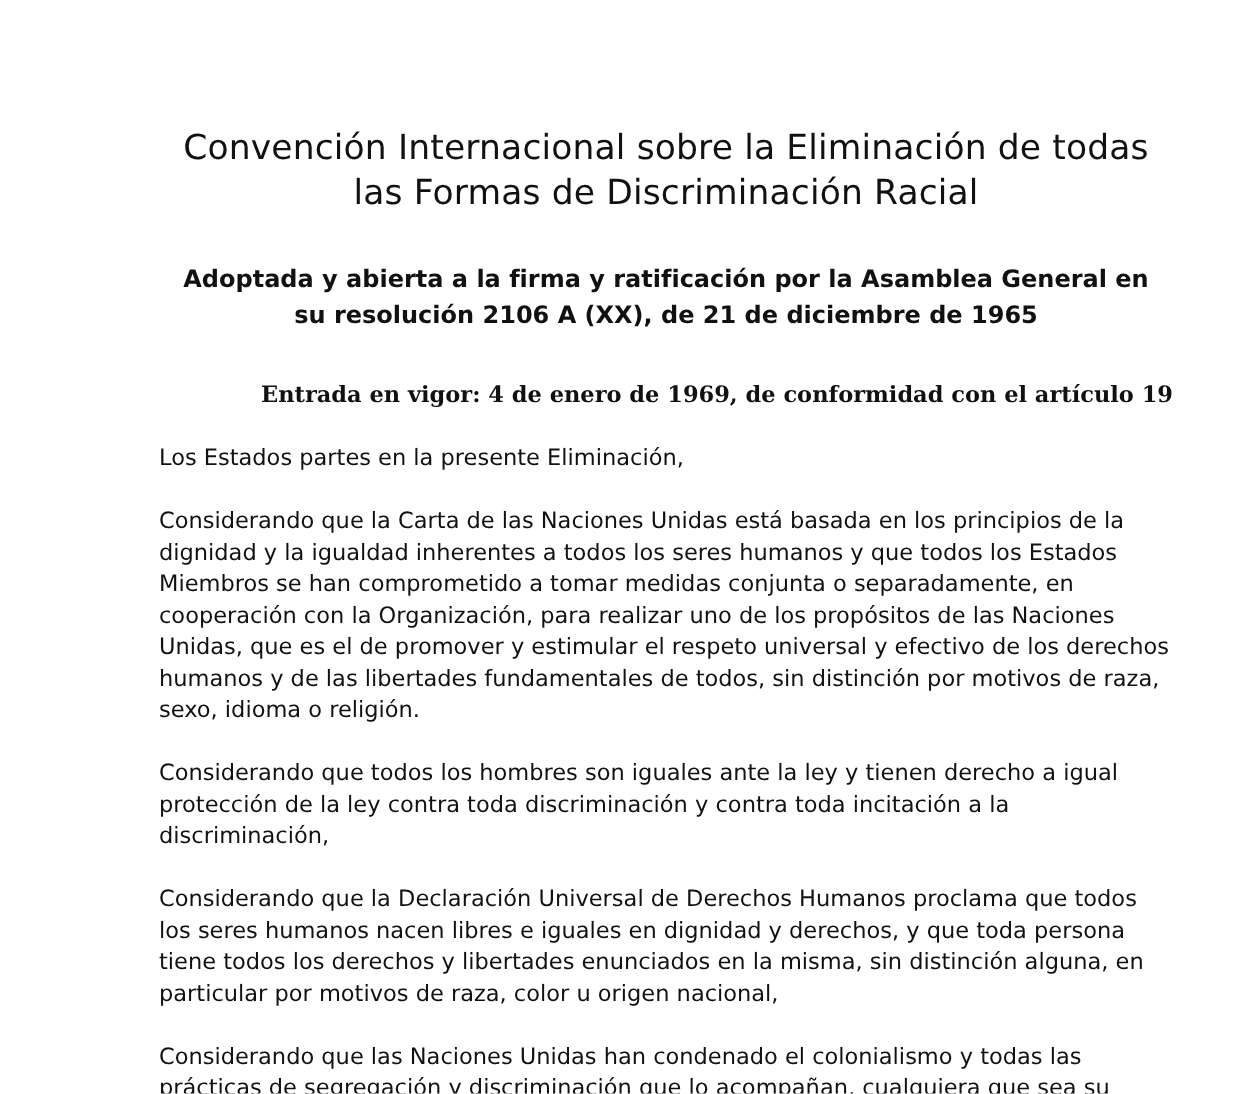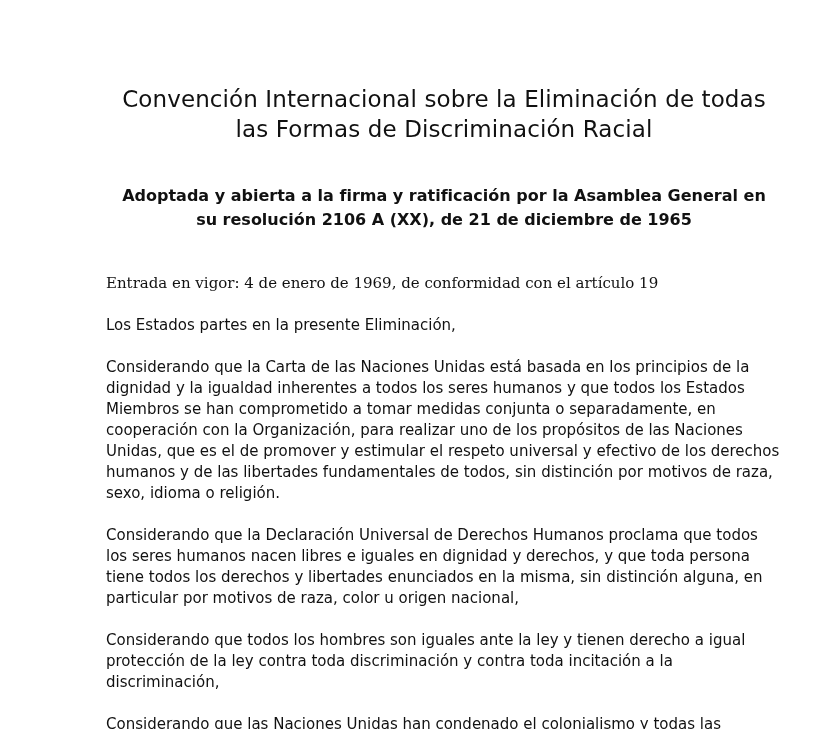--- a/index.html
+++ b/index.html
@@ -31,36 +31,36 @@
     margin: 0;
     padding-top: 84px;
     font-size: 23px;
     font-weight: normal;
     line-height: 30px;
     text-align: center;
     letter-spacing: 0.1px;
   }
 
   .doc-subtitle {
-    margin: 16px;
+    margin: 6px;
     padding-top: 24px;
     font-size: 16px;
     font-weight: bold;
     line-height: 24px;
     text-align: center;
   }
 
   .doc-entry-into-force {
     margin: 0;
     padding-top: 25px;
     font-family: "DejaVu Serif", serif;
     font-size: 15px;
-    font-weight: normal;
+    font-weight: bold;
     line-height: 21px;
-    text-align: left;
+    text-align: right;
   }
 
   
   .preamble {
     margin: 0;
     padding-top: 8px;
   }
 
   .para {
     margin: 0;
@@ -80,19 +80,19 @@
   <h1 class="doc-title">Convención Internacional sobre la Eliminación de todas las Formas de Discriminación Racial</h1>
 
   <p class="doc-subtitle">Adoptada y abierta a la firma y ratificación por la Asamblea General en su resolución 2106 A (XX), de 21 de diciembre de 1965</p>
 
   <p class="doc-entry-into-force">Entrada en vigor: 4 de enero de 1969, de conformidad con el artículo 19</p>
 
   <p class="para preamble">Los Estados partes en la presente Eliminación,</p>
 
   <p class="para">Considerando que la Carta de las Naciones Unidas está basada en los principios de la dignidad y la igualdad inherentes a todos los seres humanos y que todos los Estados Miembros se han comprometido a tomar medidas conjunta o separadamente, en cooperación con la Organización, para realizar uno de los propósitos de las Naciones Unidas, que es el de promover y estimular el respeto universal y efectivo de los derechos humanos y de las libertades fundamentales de todos, sin distinción por motivos de raza, sexo, idioma o religión.</p>
 
+  <p class="para">Considerando que todos los hombres son iguales ante la ley y tienen derecho a igual protección de la ley contra toda discriminación y contra toda incitación a la discriminación,</p>
+
   <p class="para">Considerando que la Declaración Universal de Derechos Humanos proclama que todos los seres humanos nacen libres e iguales en dignidad y derechos, y que toda persona tiene todos los derechos y libertades enunciados en la misma, sin distinción alguna, en particular por motivos de raza, color u origen nacional,</p>
-
-  <p class="para">Considerando que todos los hombres son iguales ante la ley y tienen derecho a igual protección de la ley contra toda discriminación y contra toda incitación a la discriminación,</p>
 
   <p class="para">Considerando que las Naciones Unidas han condenado el colonialismo y todas las prácticas de segregación y discriminación que lo acompañan, cualquiera que sea su forma y dondequiera que existan, y que la Declaración sobre la concesión de la independencia a los países y pueblos coloniales, de 14 de diciembre de 1960 [resolución 1514 (XV) de la Asamblea General], ha afirmado y solemnemente proclamado la</p>
 
 </div>
 
 </body></html>

